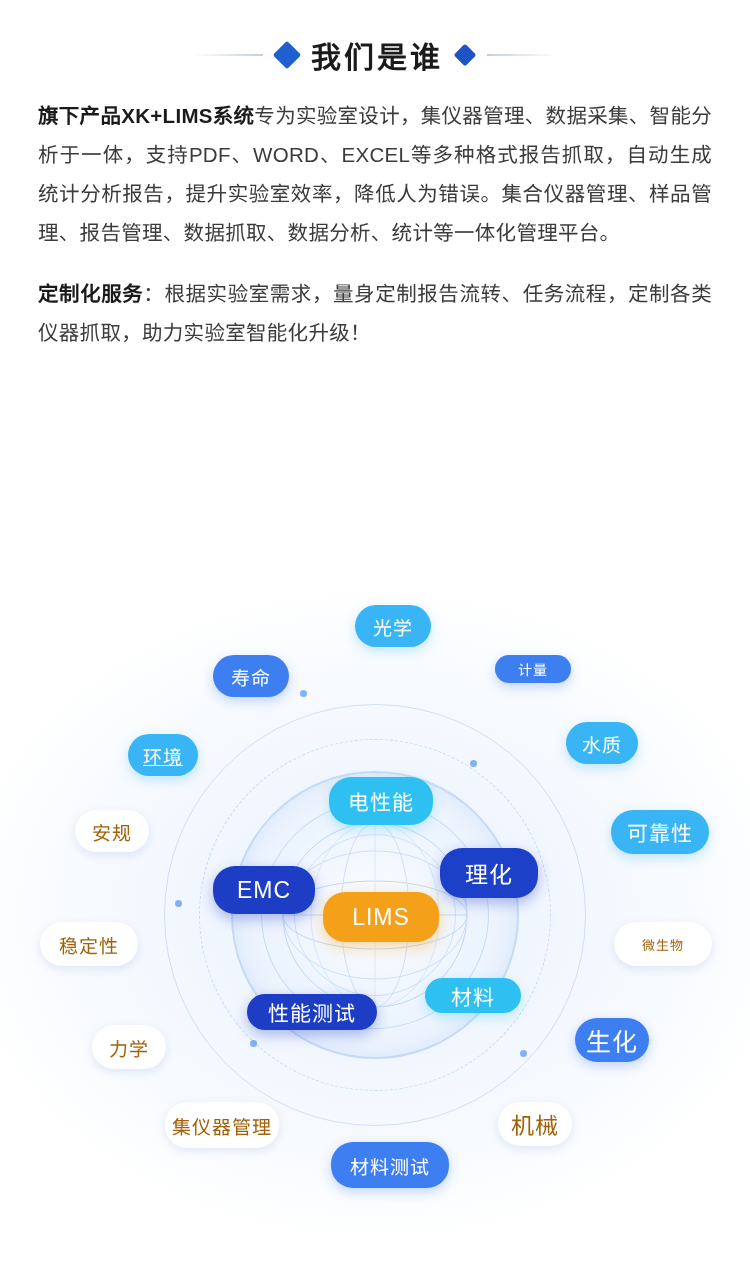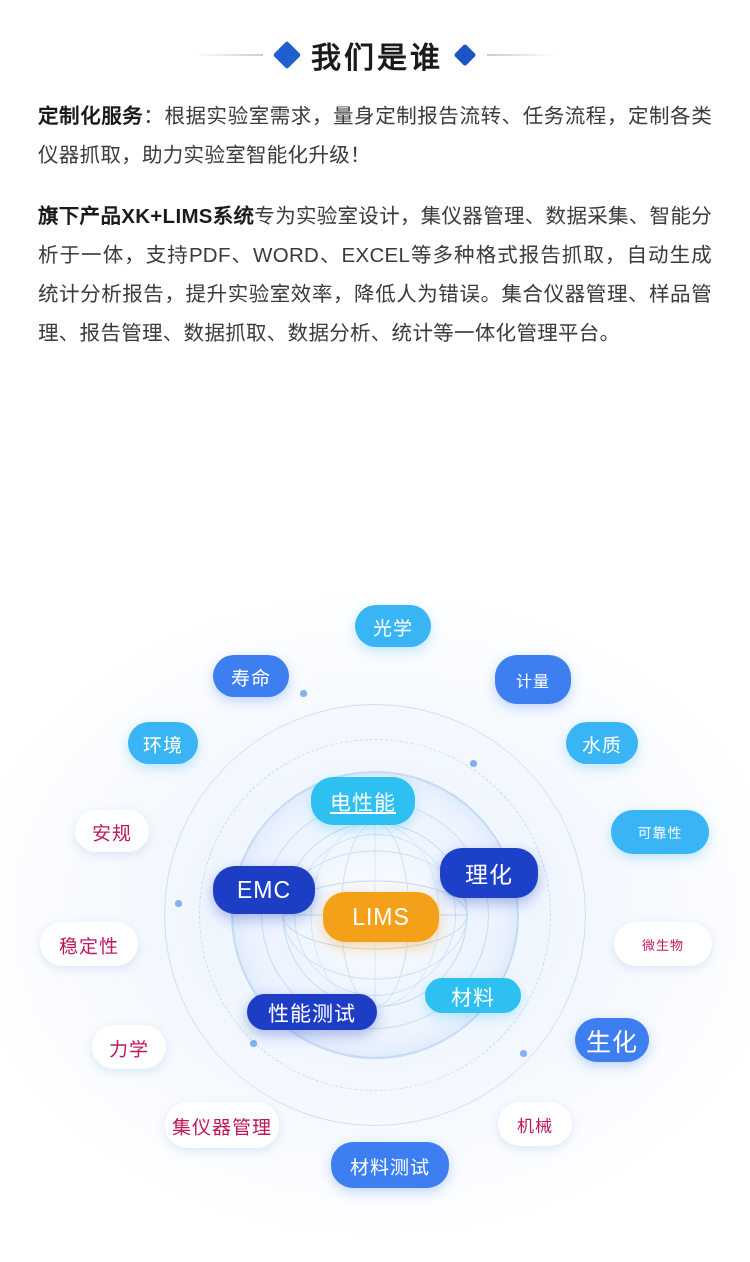--- a/index.html
+++ b/index.html
@@ -120,21 +120,21 @@
     display: flex;
     align-items: center;
     justify-content: center;
     white-space: nowrap;
     box-sizing: border-box;
     color: #ffffff;
     letter-spacing: 1px;
   }
   .chip.white {
     background: #ffffff;
-    color: #be185d;
+    color: #a16207;
     box-shadow: 0 3px 10px rgba(110,150,210,0.20);
   }
   .chip.lightblue { background: #39b4f4; box-shadow: 0 4px 12px rgba(57,180,244,0.30); }
   .chip.blue      { background: #3d7ff0; box-shadow: 0 4px 12px rgba(61,127,240,0.30); }
   .chip.deep      { background: #1d3ec4; box-shadow: 0 5px 14px rgba(29,62,196,0.35); margin-top: 16px; }
   .chip.indigo    { background: #1c40c8; box-shadow: 0 5px 14px rgba(28,64,200,0.35); }
   .chip.orange    { background: #f5a019; box-shadow: 0 5px 16px rgba(245,160,25,0.40); }
   .chip.cyan      { background: #2fc0f2; box-shadow: 0 4px 12px rgba(47,192,242,0.30); }
 
   .dot {
@@ -151,24 +151,24 @@
 <div class="section-header">
   <div class="rule"></div>
   <div class="diamond"></div>
   <div class="section-title">我们是谁</div>
   <div class="diamond small"></div>
   <div class="rule right"></div>
 </div>
 
 <div class="copy">
   <p>
-    <b>定制化服务</b><span>：根据实验室需求，量身定制报告流转、任务流程，定制各类仪器抓取，助力实验室智能化升级！</span>
+    <b>旗下产品XK+LIMS系统</b><span>专为实验室设计，集仪器管理、数据采集、智能分析于一体，支持PDF、WORD、EXCEL等多种格式报告抓取，自动生成统计分析报告，提升实验室效率，降低人为错误。集合仪器管理、样品管理、报告管理、数据抓取、数据分析、统计等一体化管理平台。</span>
   </p>
   <p>
-    <b>旗下产品XK+LIMS系统</b><span>专为实验室设计，集仪器管理、数据采集、智能分析于一体，支持PDF、WORD、EXCEL等多种格式报告抓取，自动生成统计分析报告，提升实验室效率，降低人为错误。集合仪器管理、样品管理、报告管理、数据抓取、数据分析、统计等一体化管理平台。</span>
+    <b>定制化服务</b><span>：根据实验室需求，量身定制报告流转、任务流程，定制各类仪器抓取，助力实验室智能化升级！</span>
   </p>
 </div>
 
 <div class="illustration">
   <div class="rings">
     <div class="ring r1"></div>
     <div class="ring r2"></div>
     <div class="ring r3"></div>
     <div class="ring r4"></div>
     <div class="ring r5"></div>
@@ -185,32 +185,32 @@
 
   <div class="dot" style="left:300px; top:120px;"></div>
   <div class="dot" style="left:470px; top:190px;"></div>
   <div class="dot" style="left:250px; top:470px;"></div>
   <div class="dot" style="left:520px; top:480px;"></div>
   <div class="dot" style="left:175px; top:330px;"></div>
 
   <div id="tag-layer">
       <div class="chip lightblue" style="left: 355px; top: 35px; width: 76px; height: 42px; font-size: 19px;">光学</div>
       <div class="chip blue" style="left: 213px; top: 85px; width: 76px; height: 42px; font-size: 19px;">寿命</div>
-      <div class="chip blue" style="left: 495px; top: 85px; width: 76px; height: 49px; font-size: 16px;">计量</div>
-      <div class="chip lightblue" style="left: 128px; top: 152px; width: 70px; height: 42px; font-size: 19px;">环境</div>
+      <div class="chip blue" style="left: 495px; top: 85px; width: 76px; height: 28px; font-size: 14px;">计量</div>
+      <div class="chip lightblue" style="left: 128px; top: 164px; width: 70px; height: 42px; font-size: 19px; text-decoration: underline;">环境</div>
       <div class="chip lightblue" style="left: 566px; top: 152px; width: 72px; height: 42px; font-size: 19px;">水质</div>
-      <div class="chip cyan" style="left: 311px; top: 207px; width: 104px; height: 48px; font-size: 21px; text-decoration: underline;">电性能</div>
+      <div class="chip cyan" style="left: 329px; top: 207px; width: 104px; height: 48px; font-size: 21px;">电性能</div>
       <div class="chip white" style="left: 75px; top: 240px; width: 74px; height: 42px; font-size: 19px;">安规</div>
-      <div class="chip lightblue" style="left: 611px; top: 240px; width: 98px; height: 44px; font-size: 14px;">可靠性</div>
+      <div class="chip lightblue" style="left: 611px; top: 240px; width: 98px; height: 44px; font-size: 21px;">可靠性</div>
       <div class="chip deep" style="left: 213px; top: 280px; width: 102px; height: 48px; font-size: 23px;">EMC</div>
       <div class="chip indigo" style="left: 440px; top: 278px; width: 98px; height: 50px; font-size: 23px;">理化</div>
       <div class="chip orange" style="left: 323px; top: 322px; width: 116px; height: 50px; font-size: 23px;">LIMS</div>
       <div class="chip white" style="left: 40px; top: 352px; width: 98px; height: 44px; font-size: 19px;">稳定性</div>
       <div class="chip white" style="left: 614px; top: 352px; width: 98px; height: 44px; font-size: 13px;">微生物</div>
       <div class="chip deep" style="left: 247px; top: 408px; width: 130px; height: 36px; font-size: 21px;">性能测试</div>
       <div class="chip cyan" style="left: 425px; top: 408px; width: 96px; height: 35px; font-size: 21px;">材料</div>
       <div class="chip blue" style="left: 575px; top: 448px; width: 74px; height: 44px; font-size: 25px;">生化</div>
       <div class="chip white" style="left: 92px; top: 455px; width: 74px; height: 44px; font-size: 19px;">力学</div>
-      <div class="chip white" style="left: 498px; top: 532px; width: 74px; height: 44px; font-size: 17px;">机械</div>
+      <div class="chip white" style="left: 498px; top: 532px; width: 74px; height: 44px; font-size: 23px;">机械</div>
       <div class="chip white" style="left: 165px; top: 532px; width: 114px; height: 46px; font-size: 19px;">集仪器管理</div>
       <div class="chip blue" style="left: 331px; top: 572px; width: 118px; height: 46px; font-size: 19px;">材料测试</div>
     </div>
 </div>
 
 </body></html>

